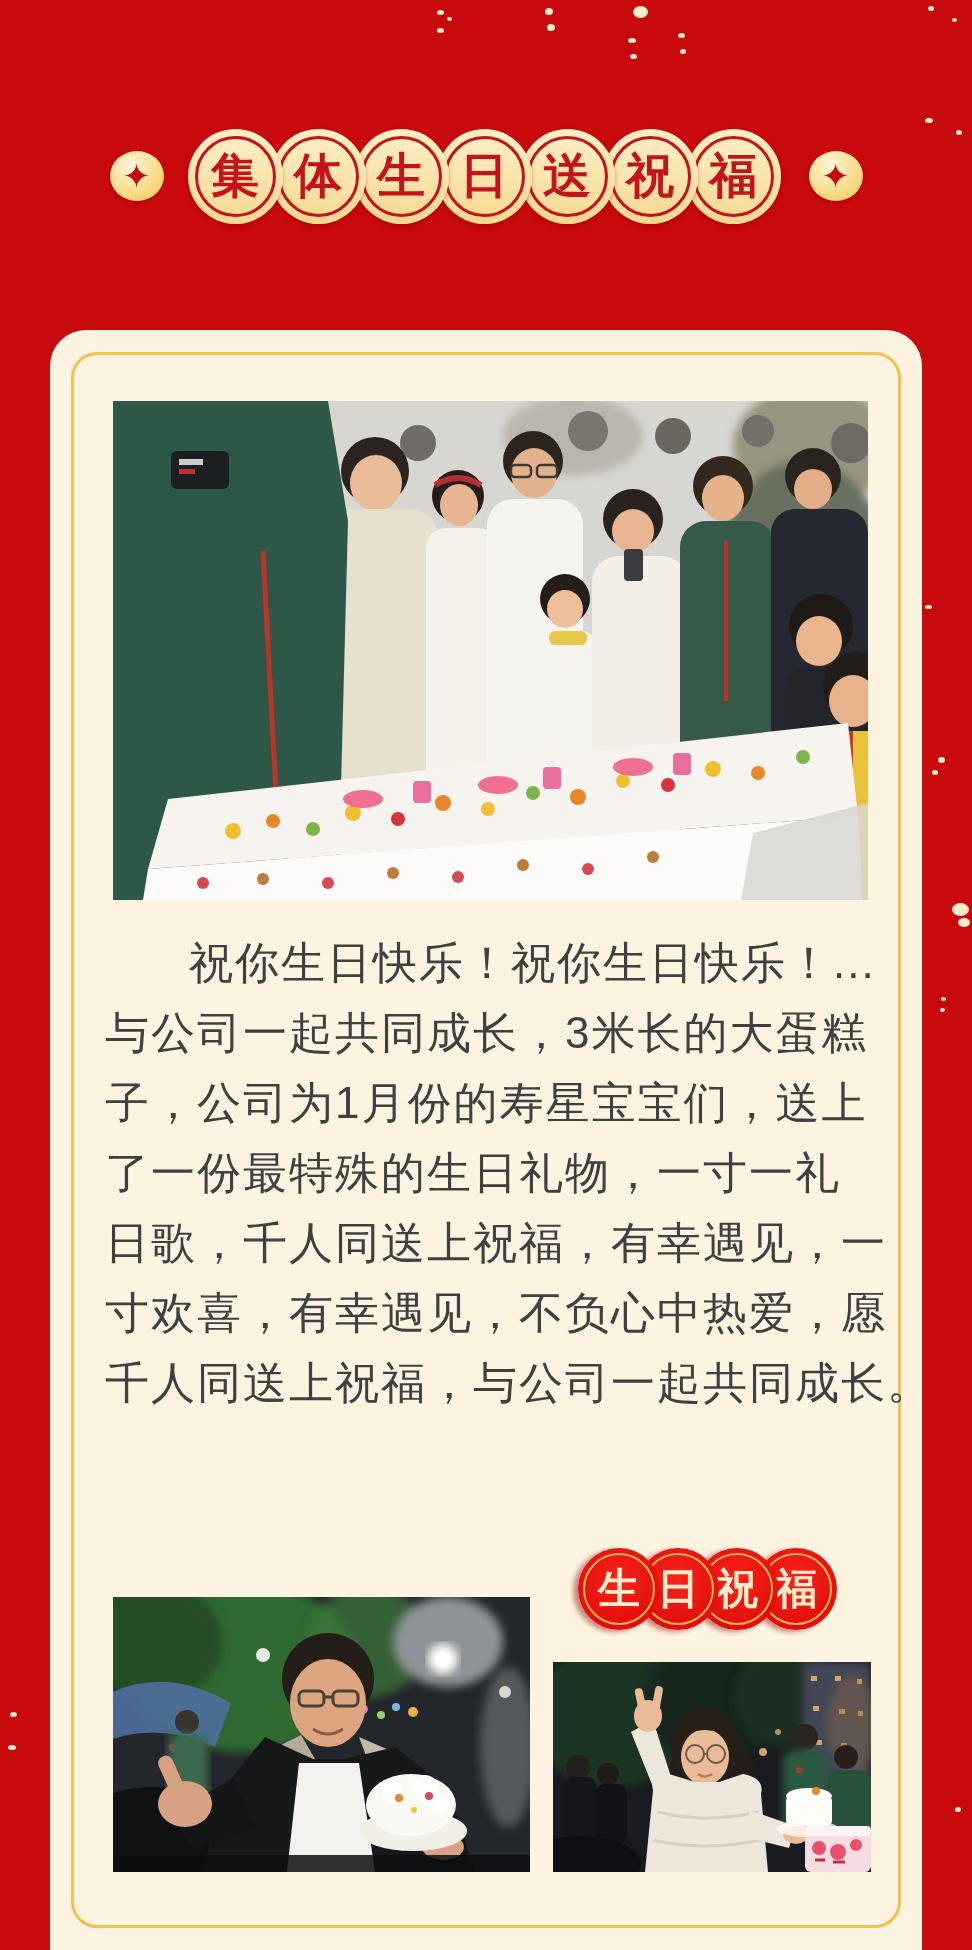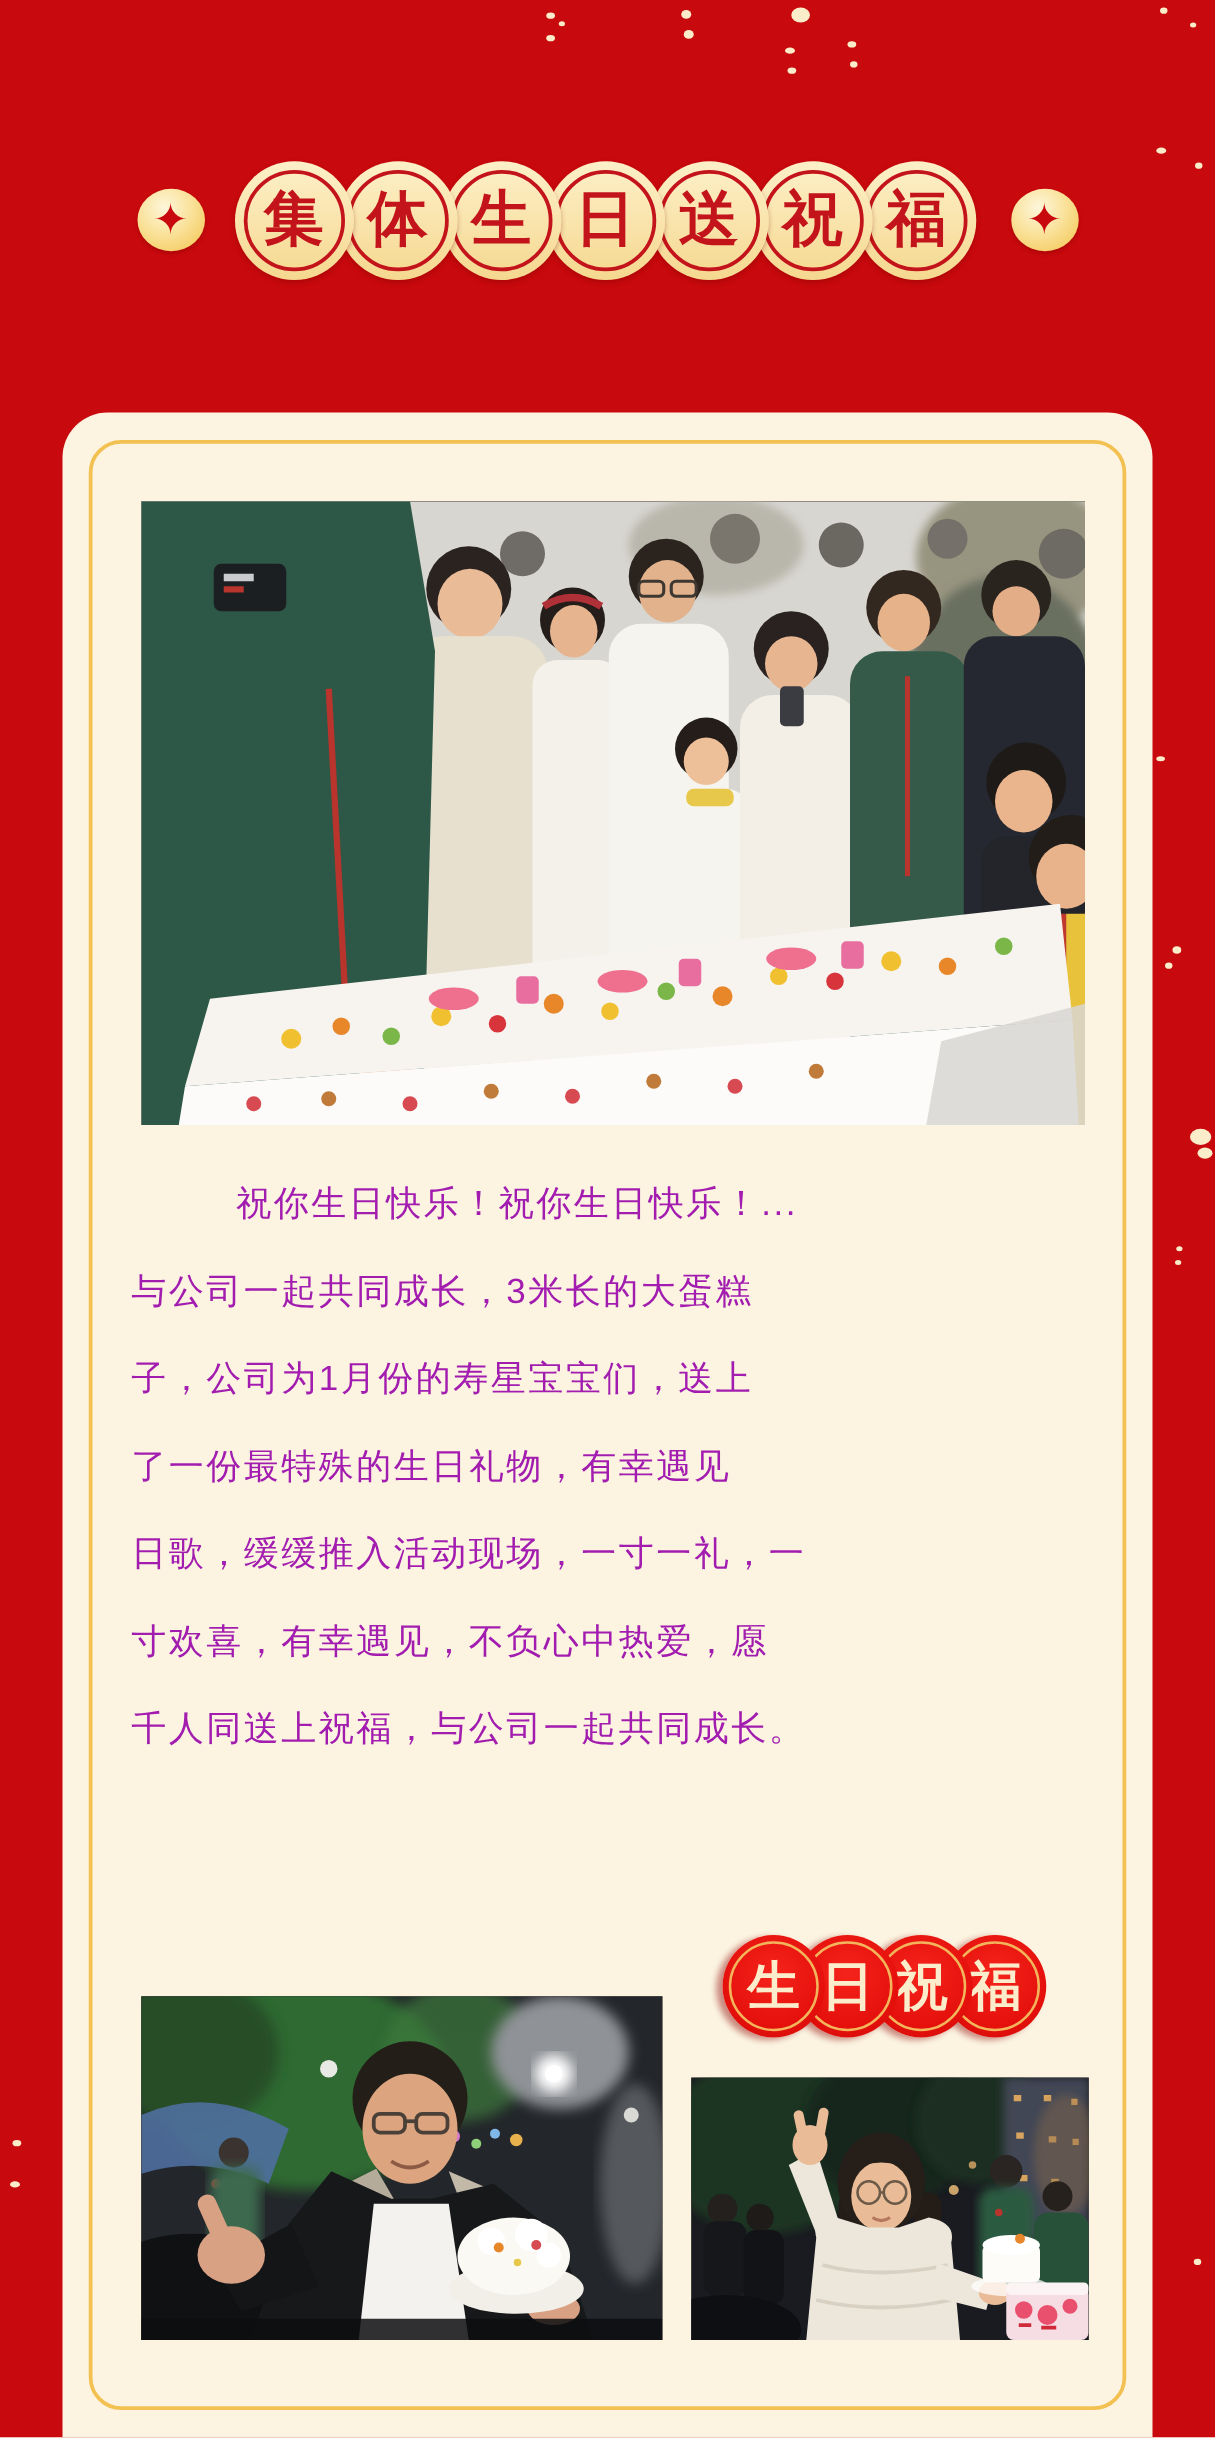--- a/index.html
+++ b/index.html
@@ -30,21 +30,21 @@
         background:#FCF4E1;border-radius:36px;}
   .gold-frame{position:absolute;left:21px;top:22px;width:824px;height:1570px;
               border:3px solid #F2C152;border-radius:26px;pointer-events:none;}
   .photo{position:absolute;overflow:hidden;background:#222;}
   .photo svg{display:block;}
   .photo-main{left:63px;top:71px;width:755px;height:499px;}
   .photo-left{left:63px;top:1267px;width:417px;height:275px;}
   .photo-right{left:503px;top:1332px;width:318px;height:210px;}
   
   .para{position:absolute;left:55px;top:598px;width:772px;}
-  .tline{height:70px;line-height:70px;font-size:28px;color:#a21caf;
+  .tline{height:70px;line-height:70px;font-size:44px;color:#404040;
          letter-spacing:2px;white-space:nowrap;}
   .tline.first{padding-left:84px;}
   
   .section-badge{position:absolute;left:528px;top:1218px;display:flex;}
   .rbadge{position:relative;width:82px;height:82px;border-radius:50%;flex:0 0 auto;
           background:radial-gradient(circle at 50% 38%,#F5241B 0%,#E5100C 65%,#CC0A0A 100%);
           box-shadow:-5px 2px 5px rgba(140,0,0,.45);}
   .rbadge + .rbadge{margin-left:-23px;}
   .rbadge-ring{position:absolute;left:5px;top:5px;right:5px;bottom:5px;
                border:2px solid #F3B45B;border-radius:50%;
@@ -231,22 +231,22 @@
           <circle cx="475" cy="468" r="6" fill="#D84A52"></circle>
             <circle cx="540" cy="456" r="6" fill="#C07A3A"></circle>
         </g>
       </svg>
     </figure>
 
     <div class="para">
       <div class="tline first">祝你生日快乐！祝你生日快乐！...</div>
       <div class="tline">与公司一起共同成长，3米长的大蛋糕</div>
       <div class="tline">子，公司为1月份的寿星宝宝们，送上</div>
-      <div class="tline">了一份最特殊的生日礼物，有幸遇见</div>
-      <div class="tline">日歌，缓缓推入活动现场，一寸一礼，一</div>
+      <div class="tline">了一份最特殊的生日礼物，一寸一礼</div>
+      <div class="tline">日歌，千人同送上祝福，有幸遇见，一</div>
       <div class="tline">寸欢喜，有幸遇见，不负心中热爱，愿</div>
       <div class="tline">千人同送上祝福，与公司一起共同成长。</div>
     </div>
 
     <div class="section-badge">
       <div class="rbadge z4">
           <div class="rbadge-ring">
             <span class="rbadge-char">生</span>
           </div>
         </div>

